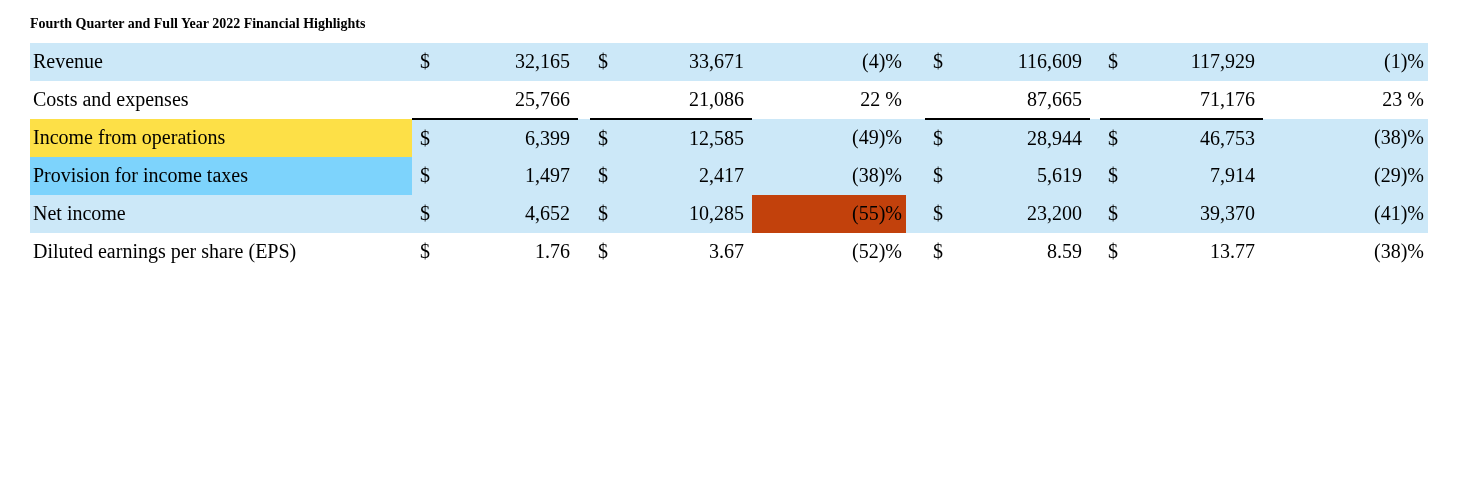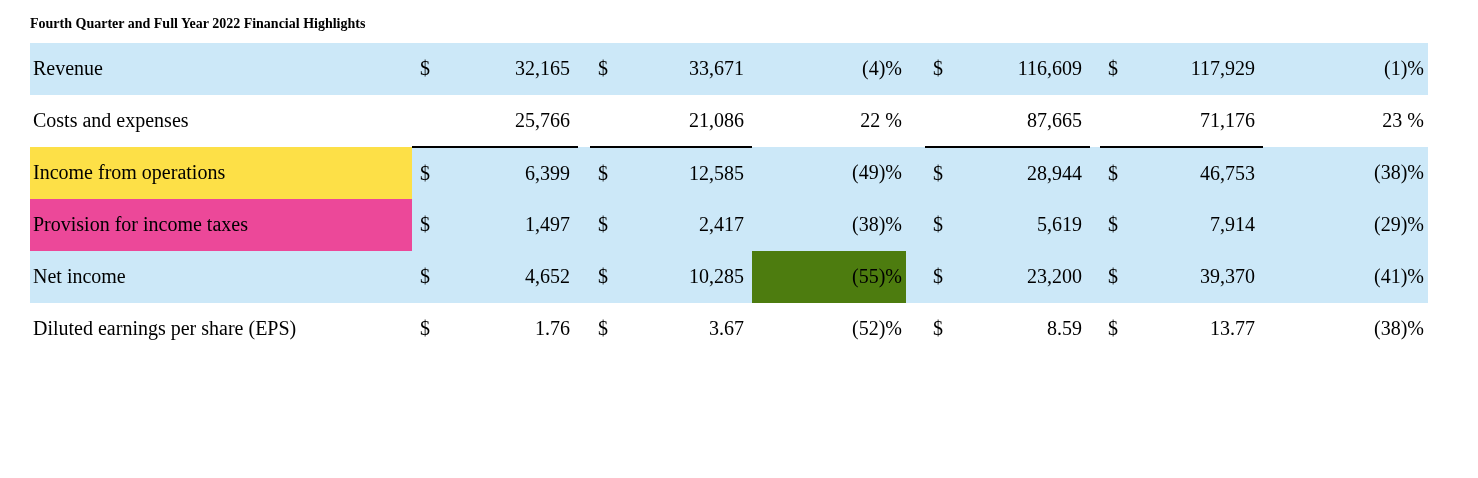--- a/index.html
+++ b/index.html
@@ -51,21 +51,21 @@
   }
   .note {
     font-style: italic;
     font-size: 17px;
     line-height: 1.18;
     vertical-align: bottom;
     padding: 0 0 3px 3px;
   }
 
   
-  tr.data { height: 52px; }
+  tr.data { height: 38px; }
   tr.data td { font-size: 20px; }
   .rowlabel { padding-left: 3px; white-space: nowrap; }
   .mflex { display: flex; align-items: baseline; padding: 0 8px; }
   .mflex .val { margin-left: auto; }
   .pct { text-align: right; padding-right: 4px; white-space: nowrap; }
   tr.ital td { font-style: italic; }
   .sum { border-bottom: 2px solid #000; }
 </style>
 </head>
 <body>
@@ -181,21 +181,21 @@
             <div class="mflex">
               <span class="cur">$</span>
               <span class="val">46,753</span>
             </div>
           </td>
       <td class="pct" style="background: rgb(204, 232, 248);">(38)%</td>
     </tr>
 
 
     <tr class="data shaded">
-      <td class="rowlabel" style="background: #ec4899;">Provision for income taxes</td>
+      <td class="rowlabel" style="background: #7dd3fc;">Provision for income taxes</td>
       <td style="background: rgb(204, 232, 248);">
             <div class="mflex">
               <span class="cur">$</span>
               <span class="val">1,497</span>
             </div>
           </td>
       <td style="background: rgb(204, 232, 248);"></td>
       <td style="background: rgb(204, 232, 248);">
             <div class="mflex">
               <span class="cur">$</span>
@@ -229,21 +229,21 @@
               <span class="val">4,652</span>
             </div>
           </td>
       <td style="background: rgb(204, 232, 248);"></td>
       <td style="background: rgb(204, 232, 248);">
             <div class="mflex">
               <span class="cur">$</span>
               <span class="val">10,285</span>
             </div>
           </td>
-      <td class="pct" style="background: #4d7c0f;">(55)%</td>
+      <td class="pct" style="background: #c2410c;">(55)%</td>
       <td style="background: rgb(204, 232, 248);"></td>
       <td style="background: rgb(204, 232, 248);">
             <div class="mflex">
               <span class="cur">$</span>
               <span class="val">23,200</span>
             </div>
           </td>
       <td style="background: rgb(204, 232, 248);"></td>
       <td style="background: rgb(204, 232, 248);">
             <div class="mflex">

